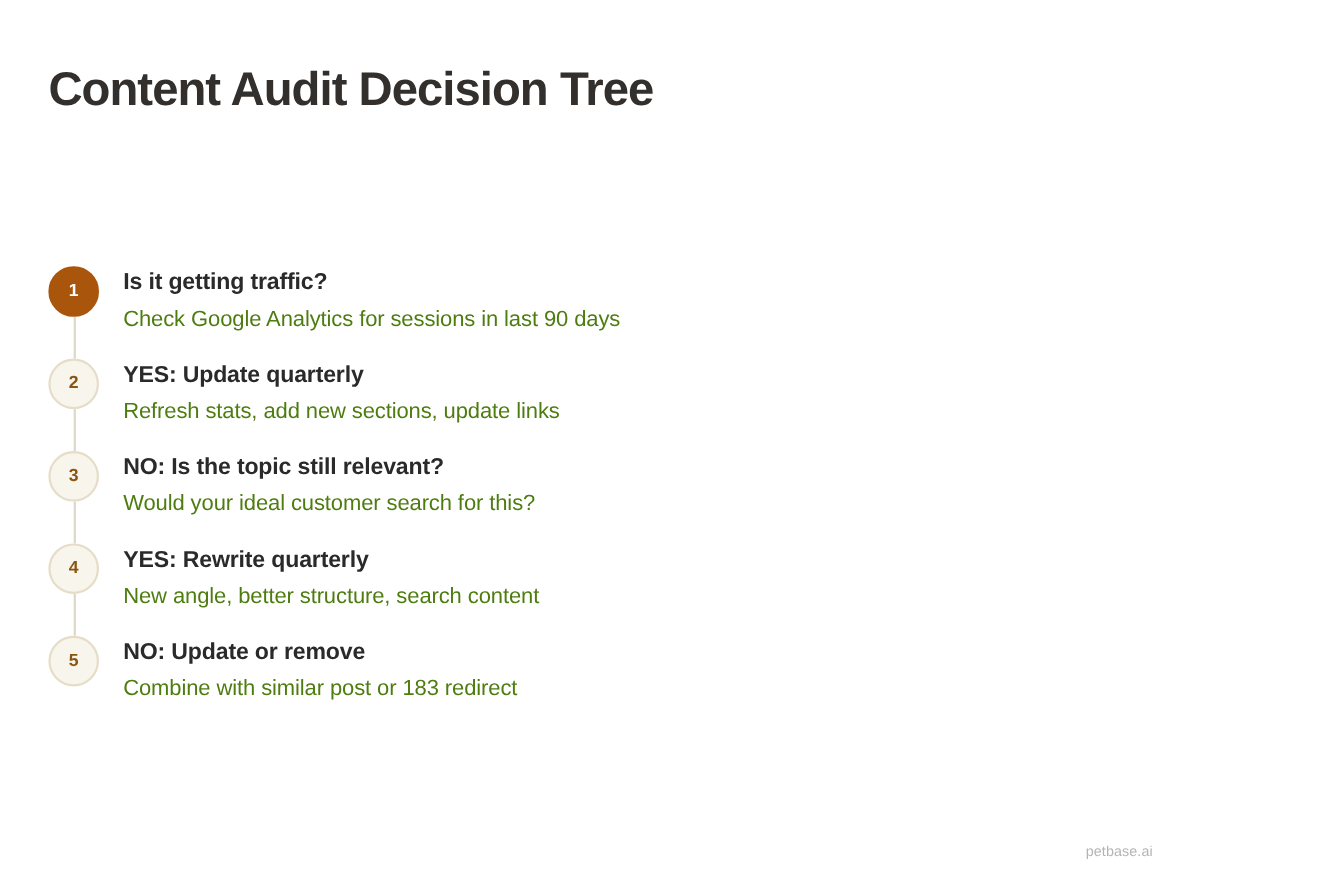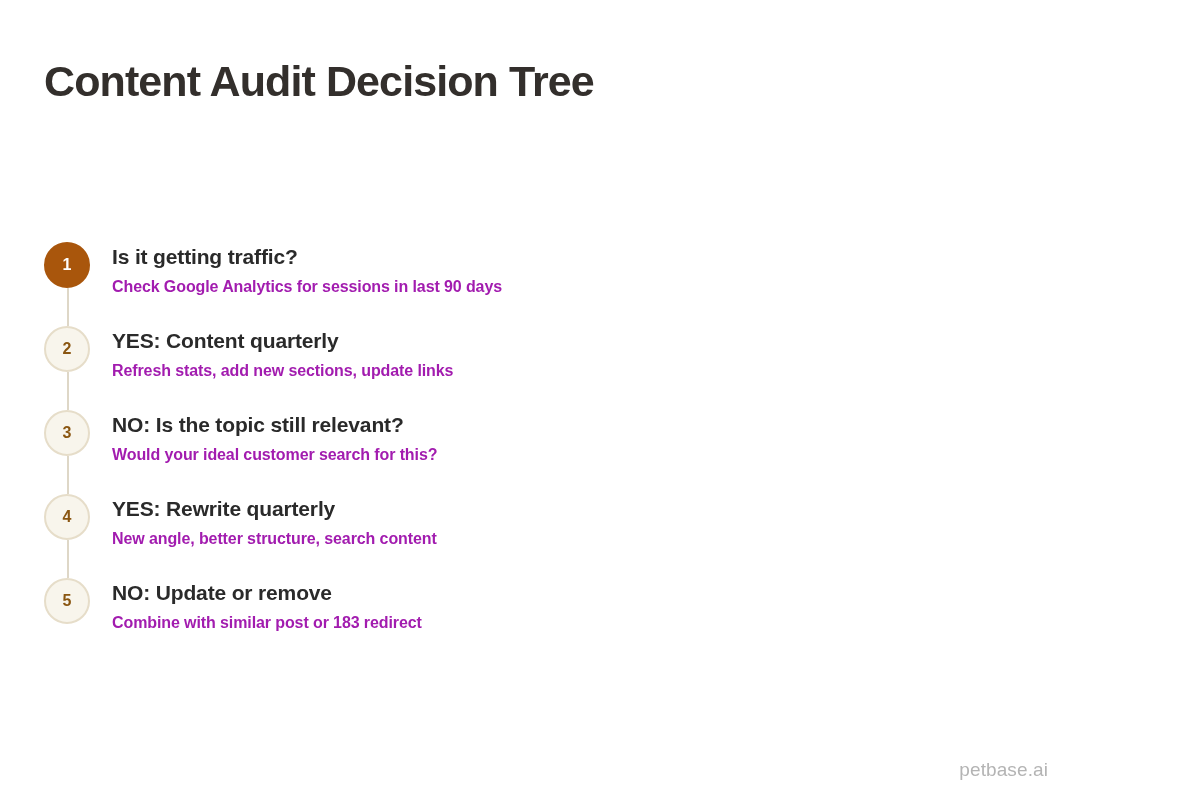--- a/index.html
+++ b/index.html
@@ -97,34 +97,34 @@
     font-size: 21px;
     font-weight: 700;
     color: #2a2a2a;
     line-height: 1.25;
     letter-spacing: -0.15px;
     white-space: nowrap;
   }
 
   .step-desc {
     margin-top: 7px;
-    font-size: 16px;
-    font-weight: 700;
-    color: #a21caf;
+    font-size: 20px;
+    font-weight: 400;
+    color: #4d7c0f;
     line-height: 1.3;
     letter-spacing: -0.1px;
     white-space: nowrap;
   }
 
   
   .watermark {
     position: absolute;
     right: 28px;
     bottom: 19px;
-    font-size: 19px;
+    font-size: 13px;
     color: #b4b4b4;
     letter-spacing: 0.1px;
   }
 </style>
 </head>
 <body>
 
 <div class="canvas">
 
   <h1 class="page-title">Content Audit Decision Tree</h1>
@@ -141,21 +141,21 @@
         <div class="step-desc">Check Google Analytics for sessions in last 90 days</div>
       </div>
     </div>
 
     <div class="step">
       <div class="connector"></div>
       <div class="marker inactive">
         <span>2</span>
       </div>
       <div class="step-body">
-        <div class="step-title">YES: Content quarterly</div>
+        <div class="step-title">YES: Update quarterly</div>
         <div class="step-desc">Refresh stats, add new sections, update links</div>
       </div>
     </div>
 
     <div class="step">
       <div class="connector"></div>
       <div class="marker inactive">
         <span>3</span>
       </div>
       <div class="step-body">

